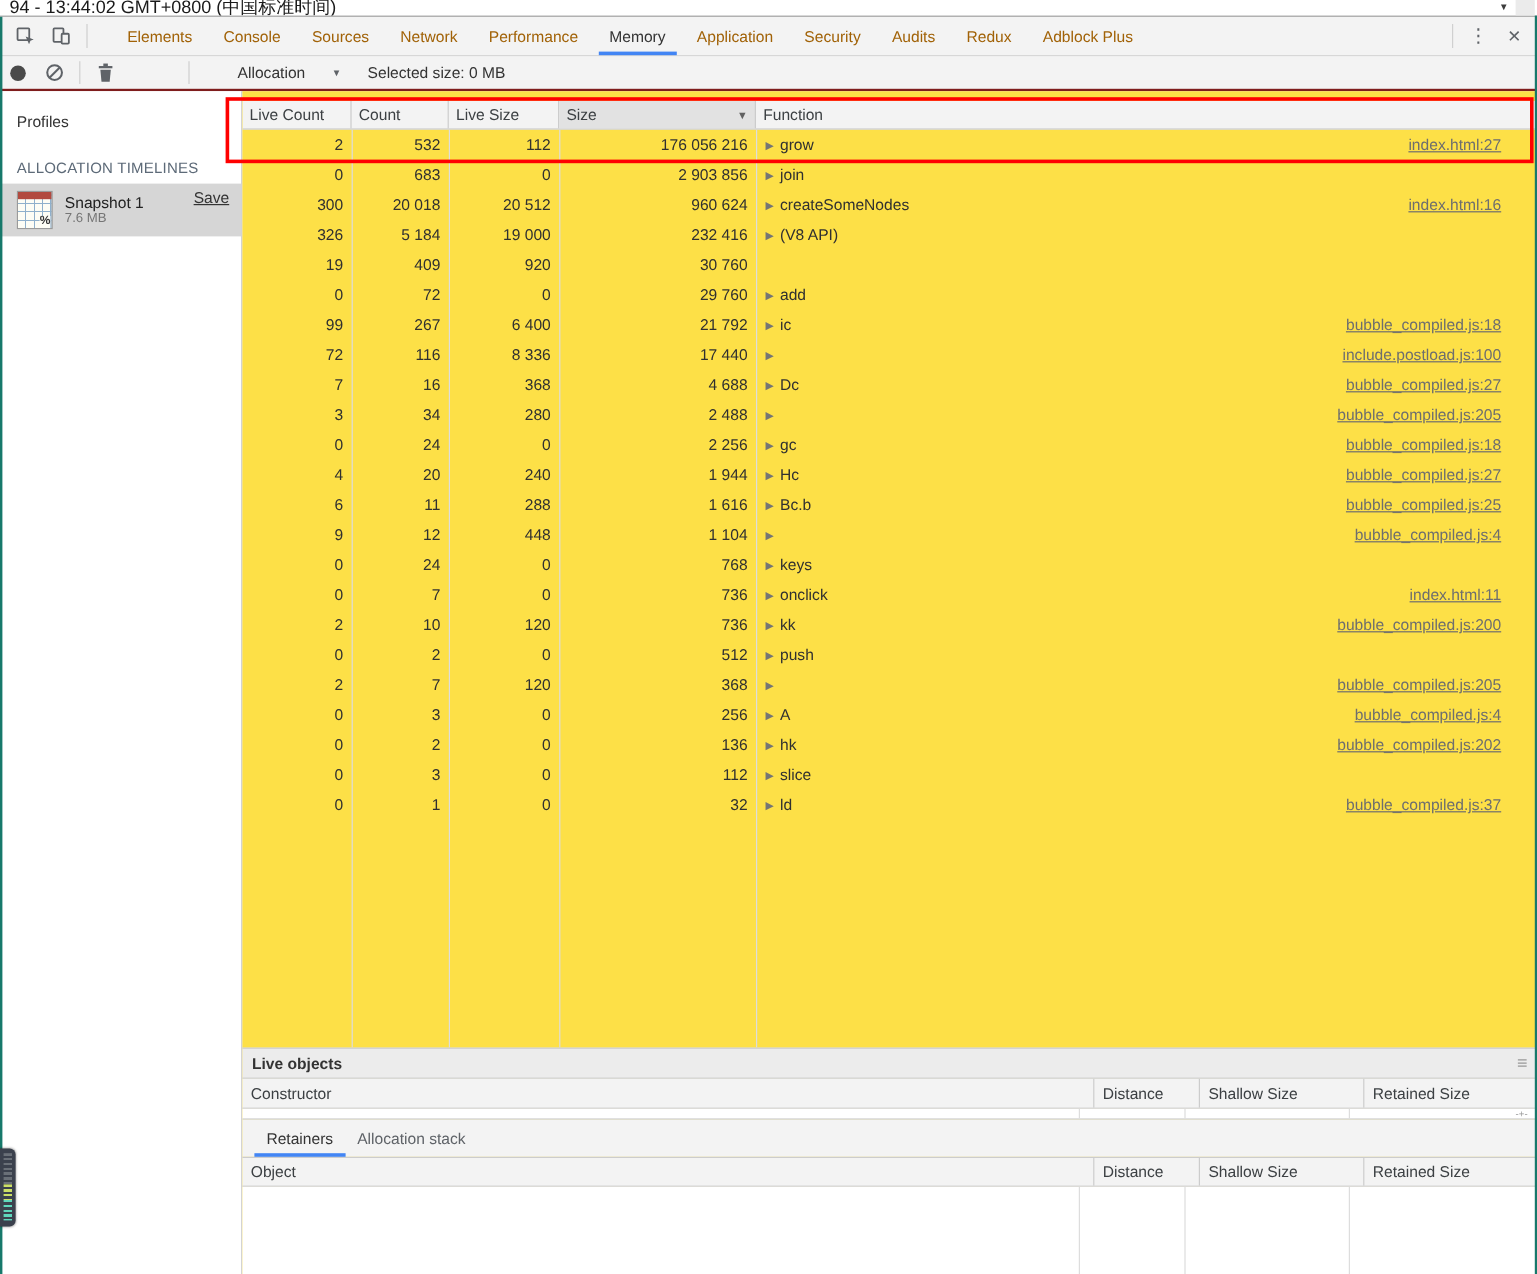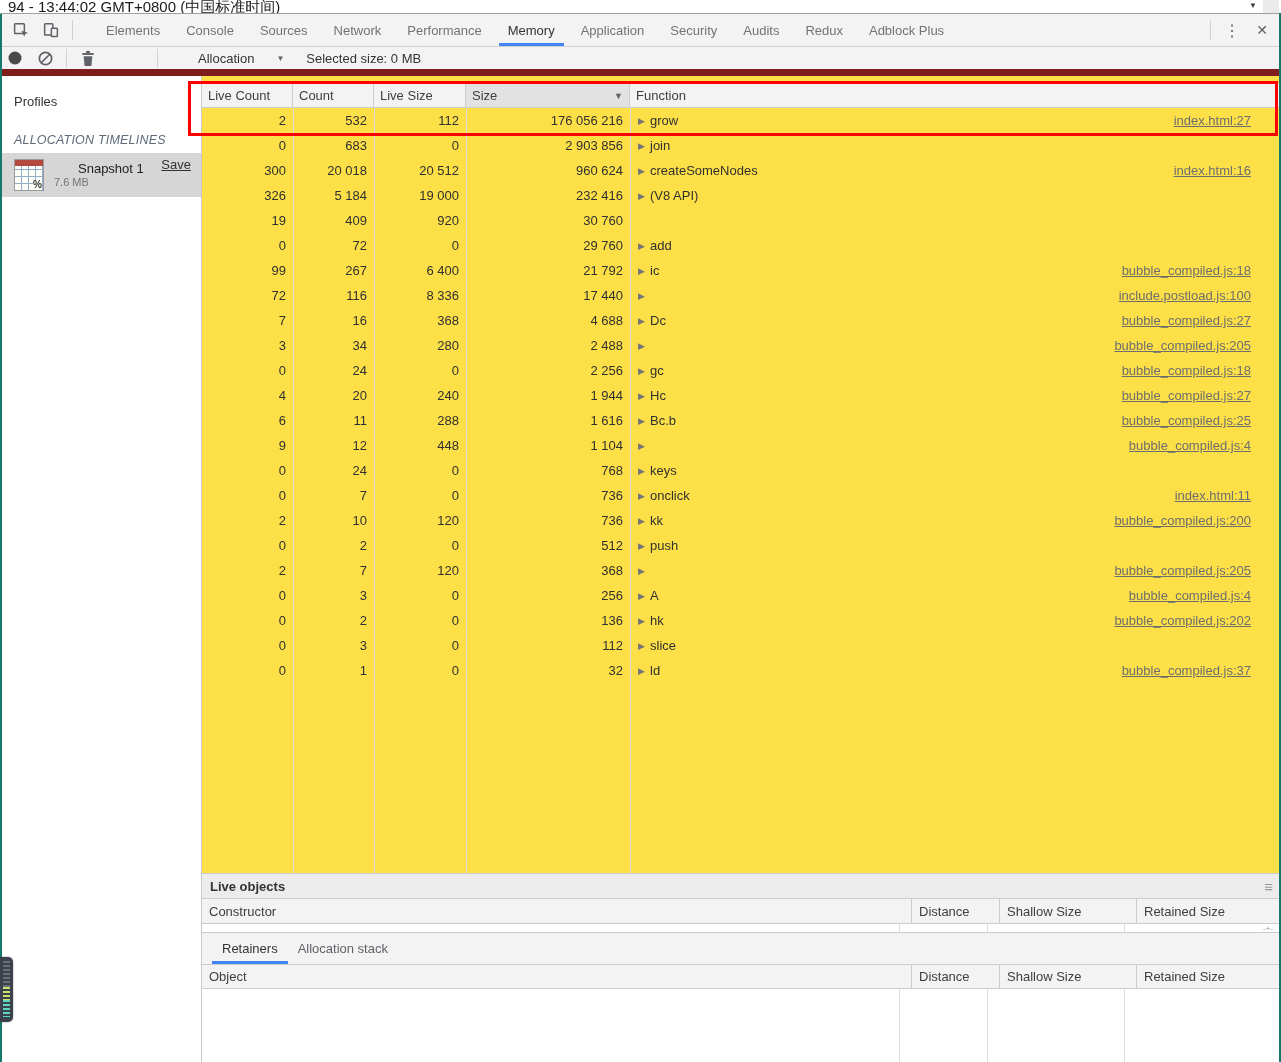--- a/index.html
+++ b/index.html
@@ -18,54 +18,54 @@
   .top-strip .scroll-arrow{ position:absolute; right:24px; top:1px; font-size:8px; color:#3c3c3c; }
   
   .devtools{ height:1048px; display:flex; flex-direction:column; }
   
   .tabbar{ height:33px; background:#f3f3f3; border-bottom:1px solid #d0d0d0;
     display:flex; align-items:stretch; flex:0 0 auto; }
   .icon-btn{ width:30px; display:flex; align-items:center; justify-content:center; cursor:pointer; }
   .tabbar .lead{ display:flex; align-items:stretch; padding-left:6px; }
   .vdiv{ width:1px; background:#d0d0d0; margin:6px 6px; }
   .tabs{ display:flex; align-items:stretch; margin-left:14px; flex:1; }
-  .tab{ display:flex; align-items:center; padding:0 13px; color:#737373;
+  .tab{ display:flex; align-items:center; padding:0 13px; color:#a16207;
     font-size:13px; cursor:pointer; position:relative; white-space:nowrap; }
   .tab.active{ color:#333; }
   .tab.active::after{ content:""; position:absolute; left:4px; right:4px; bottom:0;
     height:3px; background:#4285f4; }
   .tabbar .trail{ display:flex; align-items:stretch; padding-right:4px; }
   .kebab{ font-size:16px; color:#5f6368; }
   .close-x{ font-size:14px; color:#5f6368; }
   
-  .toolbar{ height:29px; background:#f3f3f3; border-bottom:7px solid #7f1d1d;
+  .toolbar{ height:29px; background:#f3f3f3; border-bottom:2px solid #7f1d1d;
     display:flex; align-items:center; flex:0 0 auto; }
   .toolbar .icon-btn{ height:100%; }
   .toolbar .vdiv{ margin:5px 6px; height:19px; }
   .profile-select{ display:flex; align-items:center; margin-left:34px; cursor:pointer; }
   .profile-select .lbl{ color:#333; }
   .profile-select .dd{ font-size:8px; color:#5f6368; margin-left:22px; }
   .selected-size{ margin-left:22px; color:#333; }
   
   .content{ flex:1; display:flex; min-height:0; }
   .sidebar{ width:202px; border-right:1px solid #c9c9c9; background:#fff; flex:0 0 auto; }
   .sb-heading{ padding:18px 0 0 14px; color:#333; }
-  .sb-section{ padding:24px 0 6px 14px; color:#5d6a78; font-size:12.5px; letter-spacing:.2px;font-style:italic; }
+  .sb-section{ padding:24px 0 6px 14px; color:#5d6a78; font-size:12.5px; letter-spacing:.2px; }
   .sb-item{ height:44px; background:#d6d6d6; display:flex; align-items:center;
     padding:0 10px 0 14px; cursor:pointer; }
   .snap-icon{ width:30px; height:32px; background:#fdfdf5; border:1px solid #9a9a9a;
     position:relative; flex:0 0 auto;
     background-image:
       linear-gradient(#b24a3f 0 0), 
       repeating-linear-gradient(0deg, transparent 0 6px, #8fb0cc 6px 7px),
       repeating-linear-gradient(90deg, transparent 0 6px, #8fb0cc 6px 7px);
     background-size:100% 6px,100% 100%,100% 100%; background-repeat:no-repeat; }
   .snap-icon .pct{ position:absolute; right:1px; bottom:0; font-size:10px; font-weight:bold; color:#333; background:#fdfdf5; line-height:10px; }
   .sb-item .txt{ margin-left:10px; flex:1; min-width:0; }
-  .sb-item .name{ color:#222; font-size:13px; line-height:15px;margin-left:24px; }
+  .sb-item .name{ color:#222; font-size:13px; line-height:15px; }
   .sb-item .meta{ color:#757575; font-size:11px; line-height:13px; }
   .save-link{ color:#333; text-decoration:underline; align-self:flex-start; margin-top:4px; cursor:pointer; }
   
   .main{ flex:1; position:relative; background:#fde047; min-width:0; display:flex; flex-direction:column; }
   .gap8{ height:8px; flex:0 0 auto; }
   .topgrid{ height:789px; position:relative; flex:0 0 auto; overflow:hidden; }
   .vline{ position:absolute; top:24px; bottom:0; width:1px; background:#ddd; }
   .vl-1{ left:91px; } .vl-2{ left:172px; } .vl-3{ left:264px; } .vl-4{ left:428px; }
   .gh-row{ display:flex; height:24px; background:#f3f3f3; border-bottom:1px solid #ccc;
     position:relative; z-index:1; }

